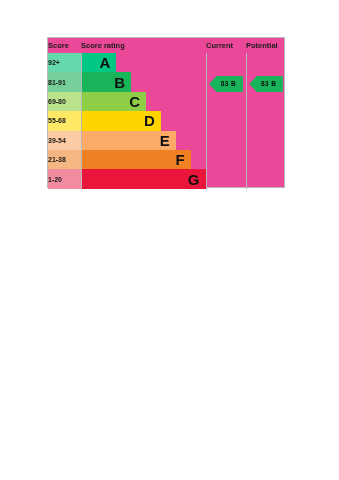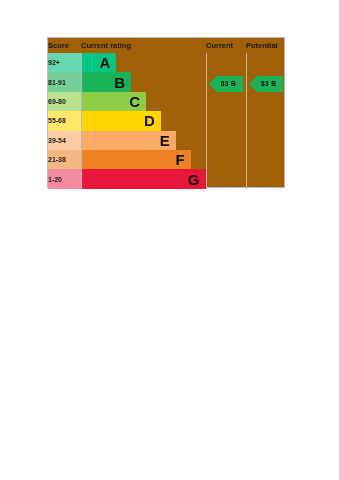--- a/index.html
+++ b/index.html
@@ -16,21 +16,21 @@
   }
 
   #epc-chart {
     position: absolute;
     left: 47px;
     top: 37px;
     width: 238px;
     height: 151px;
     border: 1px solid #b9b9b9;
     box-sizing: border-box;
-    background: #a16207;
+    background: #ec4899;
   }
 
   .epc-table {
     width: 100%;
     height: 100%;
     border-collapse: collapse;
     table-layout: fixed;
   }
 
   .epc-table td, .epc-table th {
@@ -128,21 +128,21 @@
   <table class="epc-table">
     <colgroup>
       <col class="c-score">
       <col class="c-rating">
       <col class="c-current">
       <col class="c-potential">
     </colgroup>
     <tbody id="epc-body">
         <tr class="hdr-row">
           <th class="hdr hdr-score">Score</th>
-          <th class="hdr hdr-rating">Current rating</th>
+          <th class="hdr hdr-rating">Score rating</th>
           <th class="hdr hdr-current">Current</th>
           <th class="hdr hdr-potential">Potential</th>
         </tr>
         <tr class="band-row">
           <td class="score-cell" style="background: rgb(102, 216, 174); border-right: 1px solid rgb(185, 185, 185);">92+</td>
           <td class="rating-cell" style="border-right: 1px solid rgb(185, 185, 185);">
             <div class="bar" style="background: rgb(0, 199, 129); width: 28%;">
               <span class="bar-letter">A</span>
             </div>
           </td>

